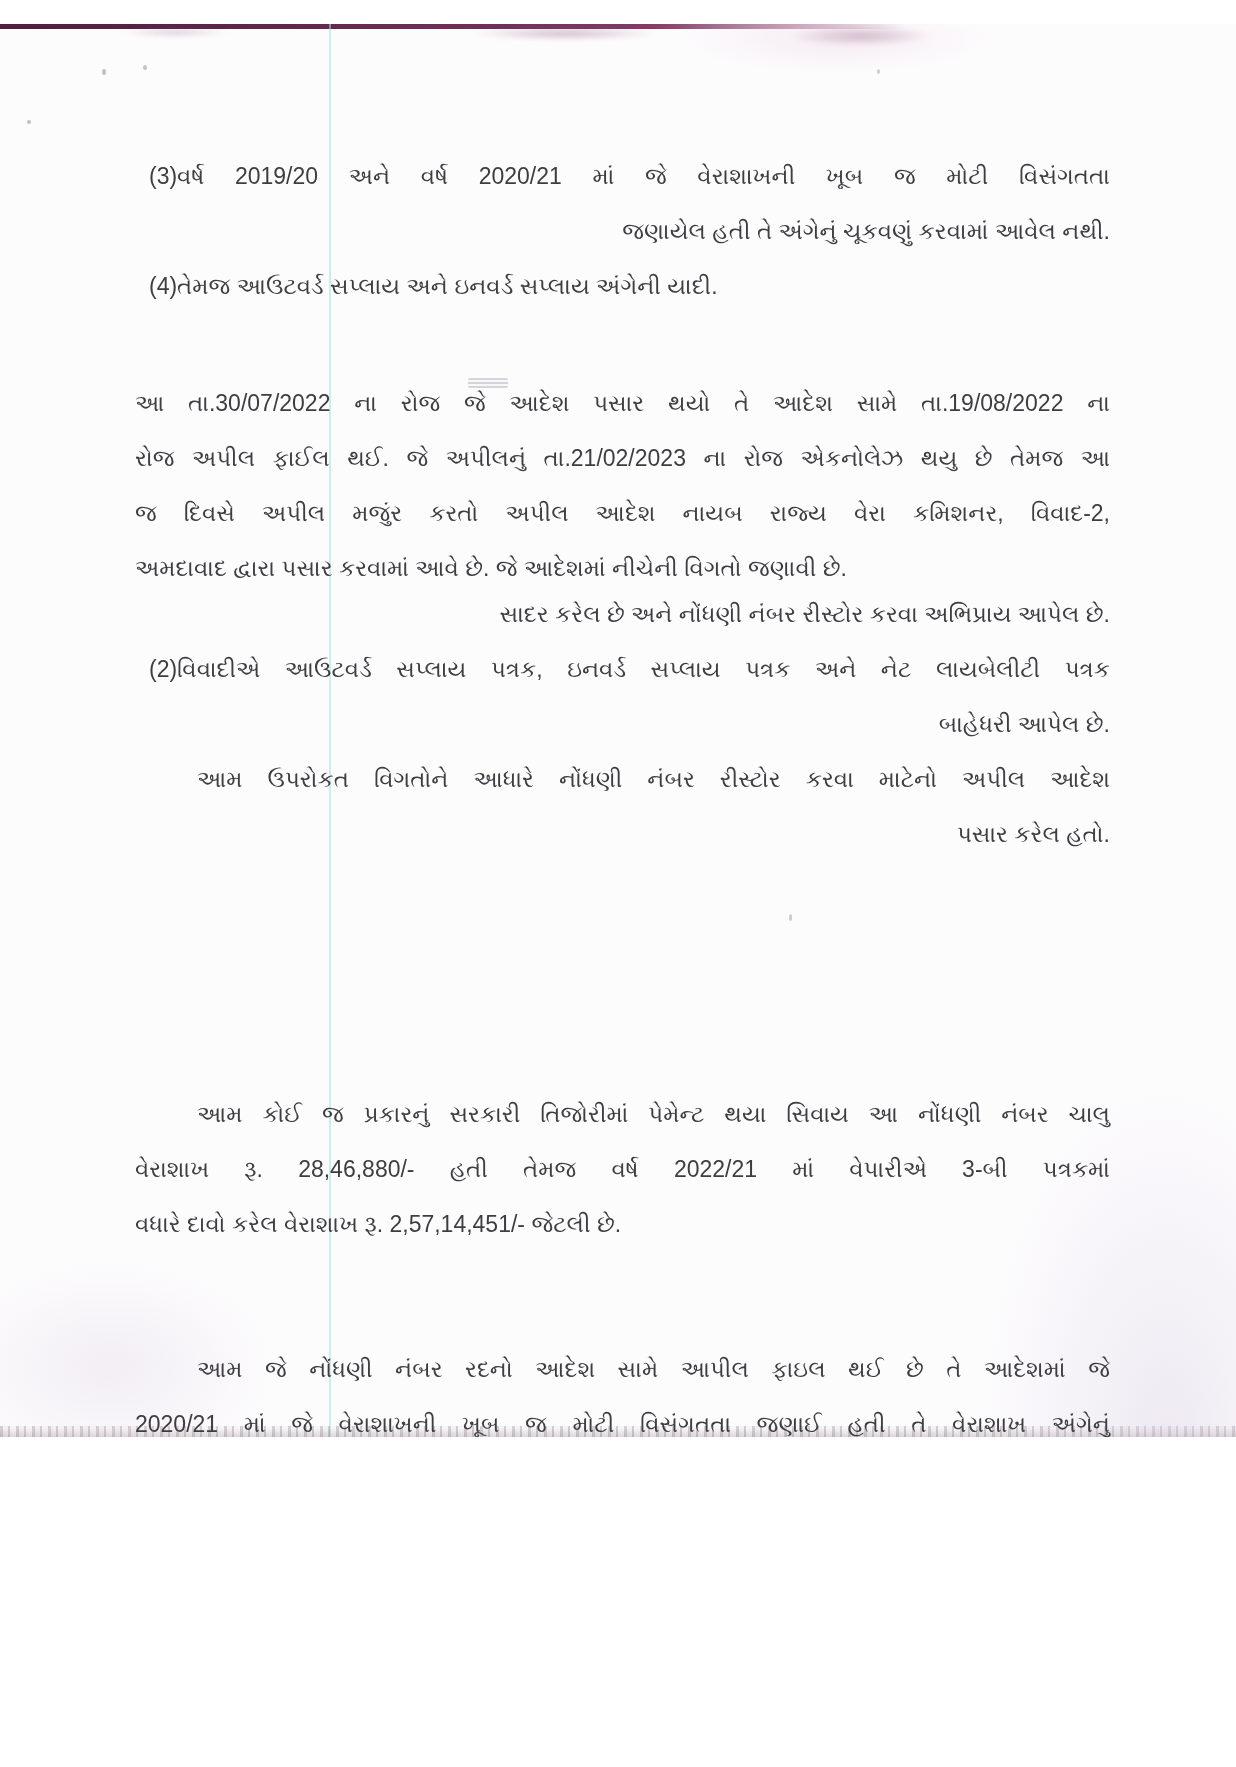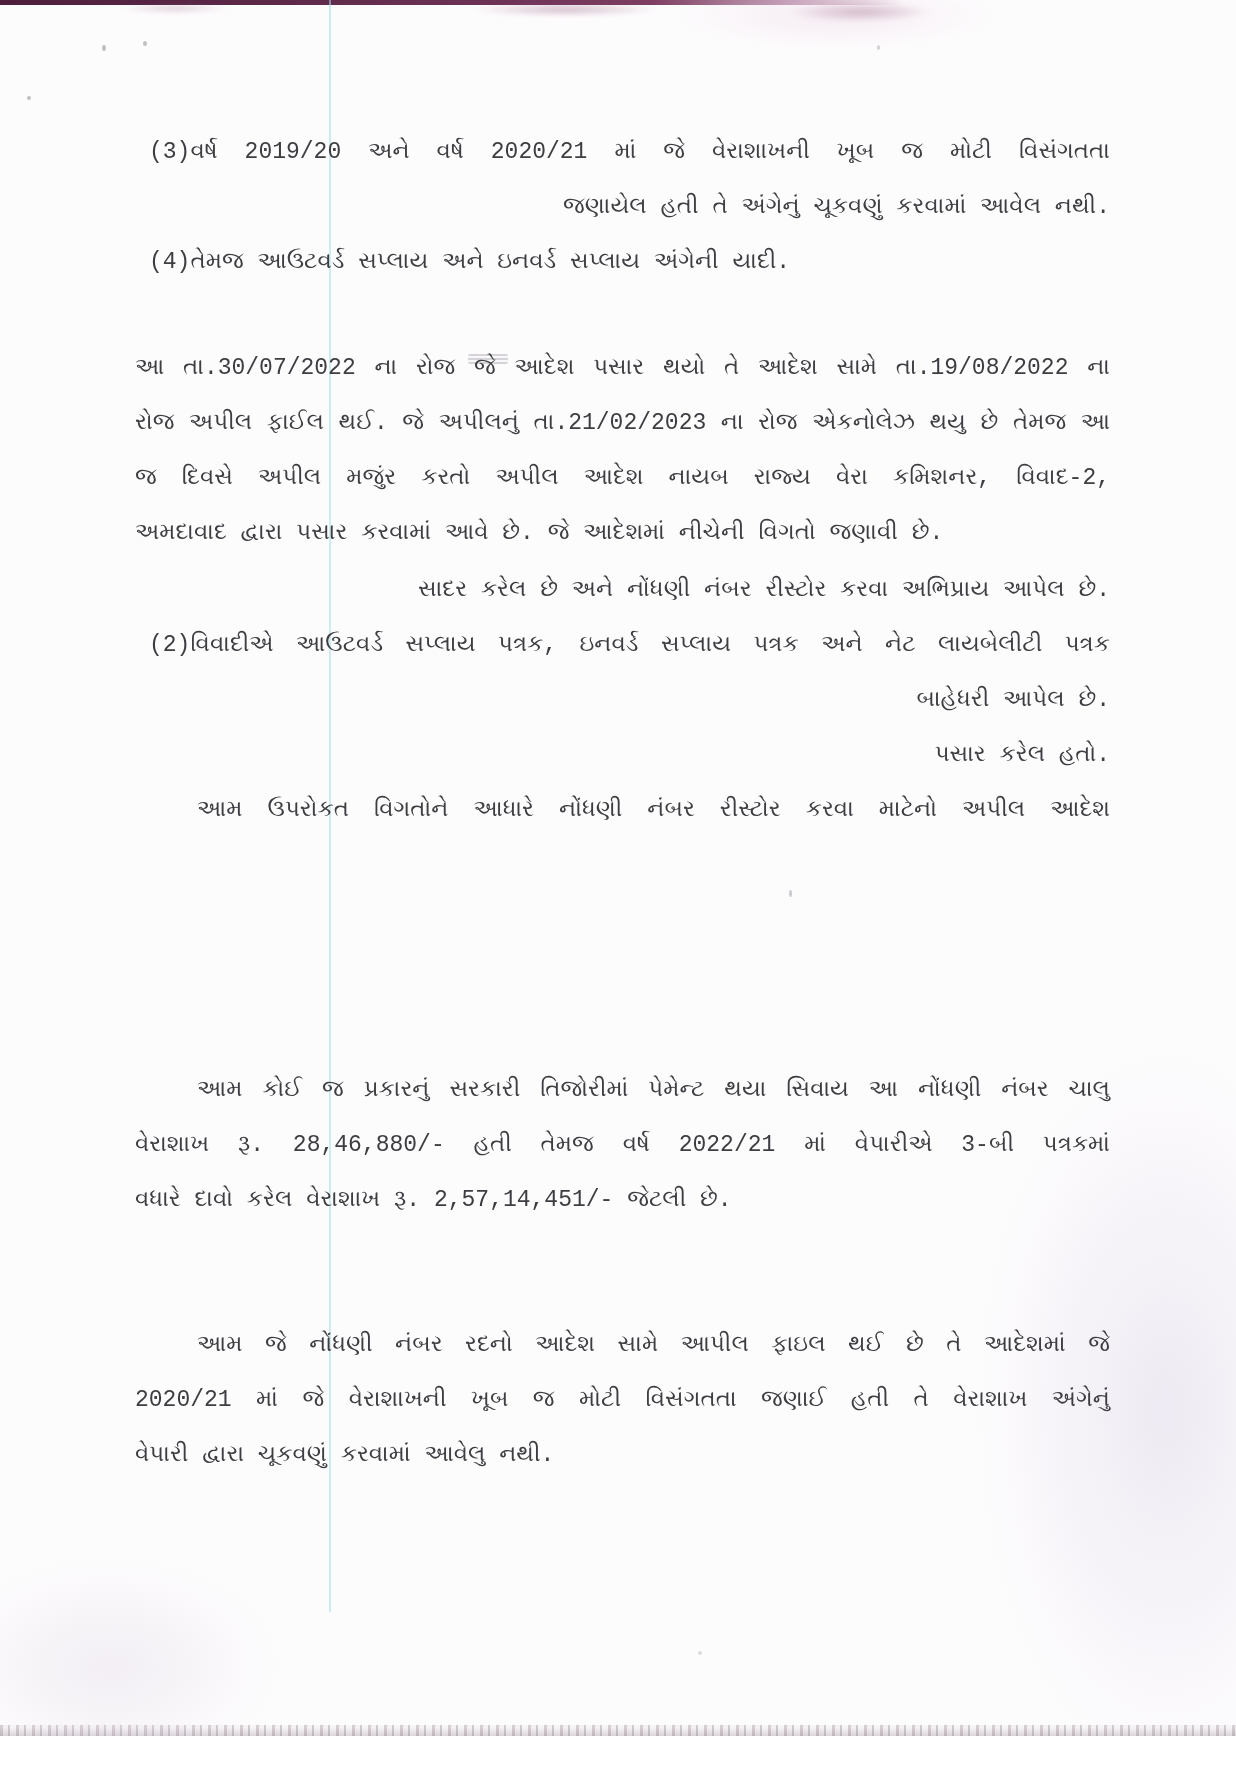--- a/index.html
+++ b/index.html
@@ -1,39 +1,40 @@
 <!DOCTYPE html>
 <html lang="gu"><head>
 <meta charset="utf-8">
 <style>
   html,body { margin:0; padding:0; background:#ffffff; }
   .page {
     position:relative;
-    width:1236px; height:1736px;
+    width:1236px; height:1413px;
     background:#fdfcfd;
     overflow:hidden;
-    font-family:Liberation Mono, monospace;
+    font-family:Liberation Sans, sans-serif;
+    margin-top:24px;
   }
 
   
   .text-col {
     position:absolute; left:135px; width:975px;
     color:#3d3d42;
     font-size:23px;
     -webkit-font-smoothing:antialiased;
   }
   .block { position:absolute; left:0; right:0; }
   .line  { height:55px; line-height:55px; }
   .j     { text-align:justify; text-align-last:justify; }
   .ind-a { padding-left:14px; }   
   .ind-b { padding-left:24px; }   
   .ind-c { padding-left:62px;text-align:right; }   
 
   #b1 { top:125px; }
-  #b2 { top:341px; }
+  #b2 { top:352px; }
   #b3 { top:563px; }
   #b4 { top:1063px; }
   #b5 { top:1318px; }
 
   
   .top-edge-line {
     position:absolute; top:0; left:0; width:905px; height:5px;
     background:linear-gradient(90deg,
       #4e1f3d 0%, #5d2949 30%, #6d3356 55%, #7e3f63 72%,
       rgba(150,85,125,0.55) 88%, rgba(150,85,125,0) 100%);
@@ -116,22 +117,22 @@
       <div class="line j">આ તા.30/07/2022 ના રોજ જે આદેશ પસાર થયો તે આદેશ સામે તા.19/08/2022 ના</div>
       <div class="line j">રોજ અપીલ ફાઈલ થઈ. જે અપીલનું તા.21/02/2023 ના રોજ એકનોલેઝ થયુ છે તેમજ આ</div>
       <div class="line j">જ દિવસે અપીલ મજુંર કરતો અપીલ આદેશ નાયબ રાજ્ય વેરા કમિશનર, વિવાદ-2,</div>
       <div class="line">અમદાવાદ દ્વારા પસાર કરવામાં આવે છે. જે આદેશમાં નીચેની વિગતો જણાવી છે.</div>
     </div>
 
     <div class="block" id="b3">
       <div class="line ind-c">સાદર કરેલ છે અને નોંધણી નંબર રીસ્ટોર કરવા અભિપ્રાય આપેલ છે.</div>
       <div class="line j ind-a">(2)વિવાદીએ આઉટવર્ડ સપ્લાય પત્રક, ઇનવર્ડ સપ્લાય પત્રક અને નેટ લાયબેલીટી પત્રક</div>
       <div class="line ind-c">બાહેધરી આપેલ છે.</div>
+      <div class="line j ind-c">આમ ઉપરોકત વિગતોને આધારે નોંધણી નંબર રીસ્ટોર કરવા માટેનો અપીલ આદેશ</div>
       <div class="line ind-c">પસાર કરેલ હતો.</div>
-      <div class="line j ind-c">આમ ઉપરોકત વિગતોને આધારે નોંધણી નંબર રીસ્ટોર કરવા માટેનો અપીલ આદેશ</div>
     </div>
 
     <div class="block" id="b4">
       <div class="line j ind-c">આમ કોઈ જ પ્રકારનું સરકારી તિજોરીમાં પેમેન્ટ થયા સિવાય આ નોંધણી નંબર ચાલુ</div>
       <div class="line j">વેરાશાખ રૂ. 28,46,880/- હતી તેમજ વર્ષ 2022/21 માં વેપારીએ 3-બી પત્રકમાં</div>
       <div class="line">વધારે દાવો કરેલ વેરાશાખ રૂ. 2,57,14,451/- જેટલી છે.</div>
     </div>
 
     <div class="block" id="b5">
       <div class="line j ind-c">આમ જે નોંધણી નંબર રદનો આદેશ સામે આપીલ ફાઇલ થઈ છે તે આદેશમાં જે</div>

